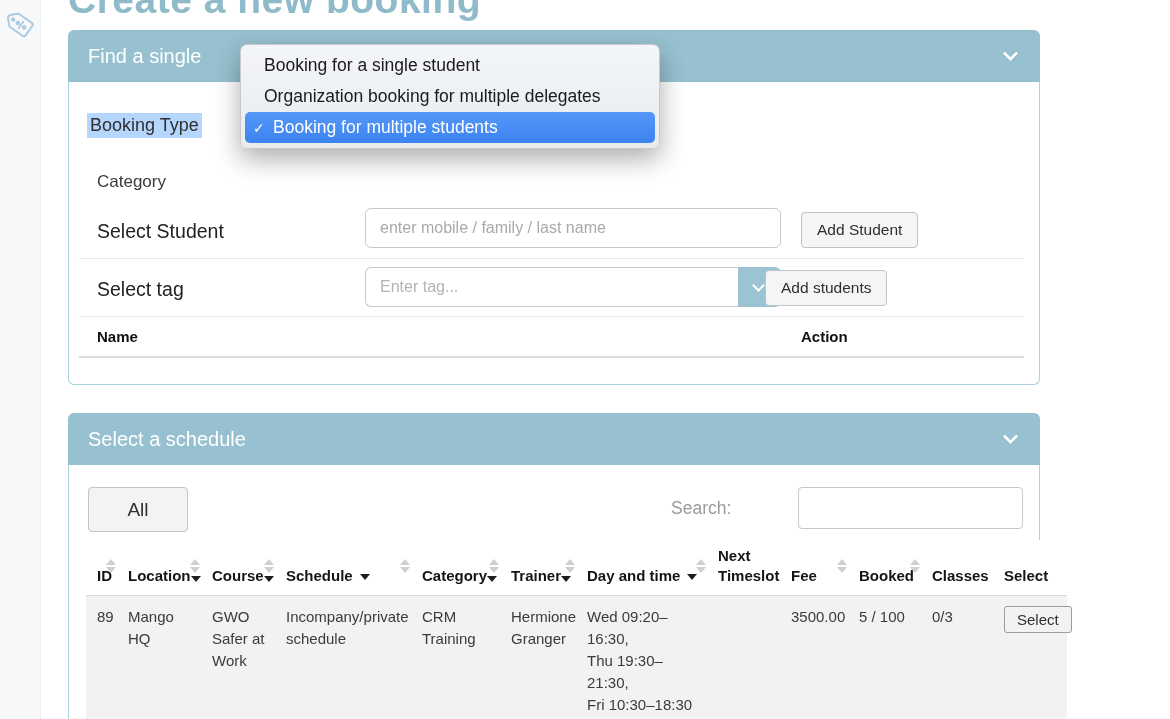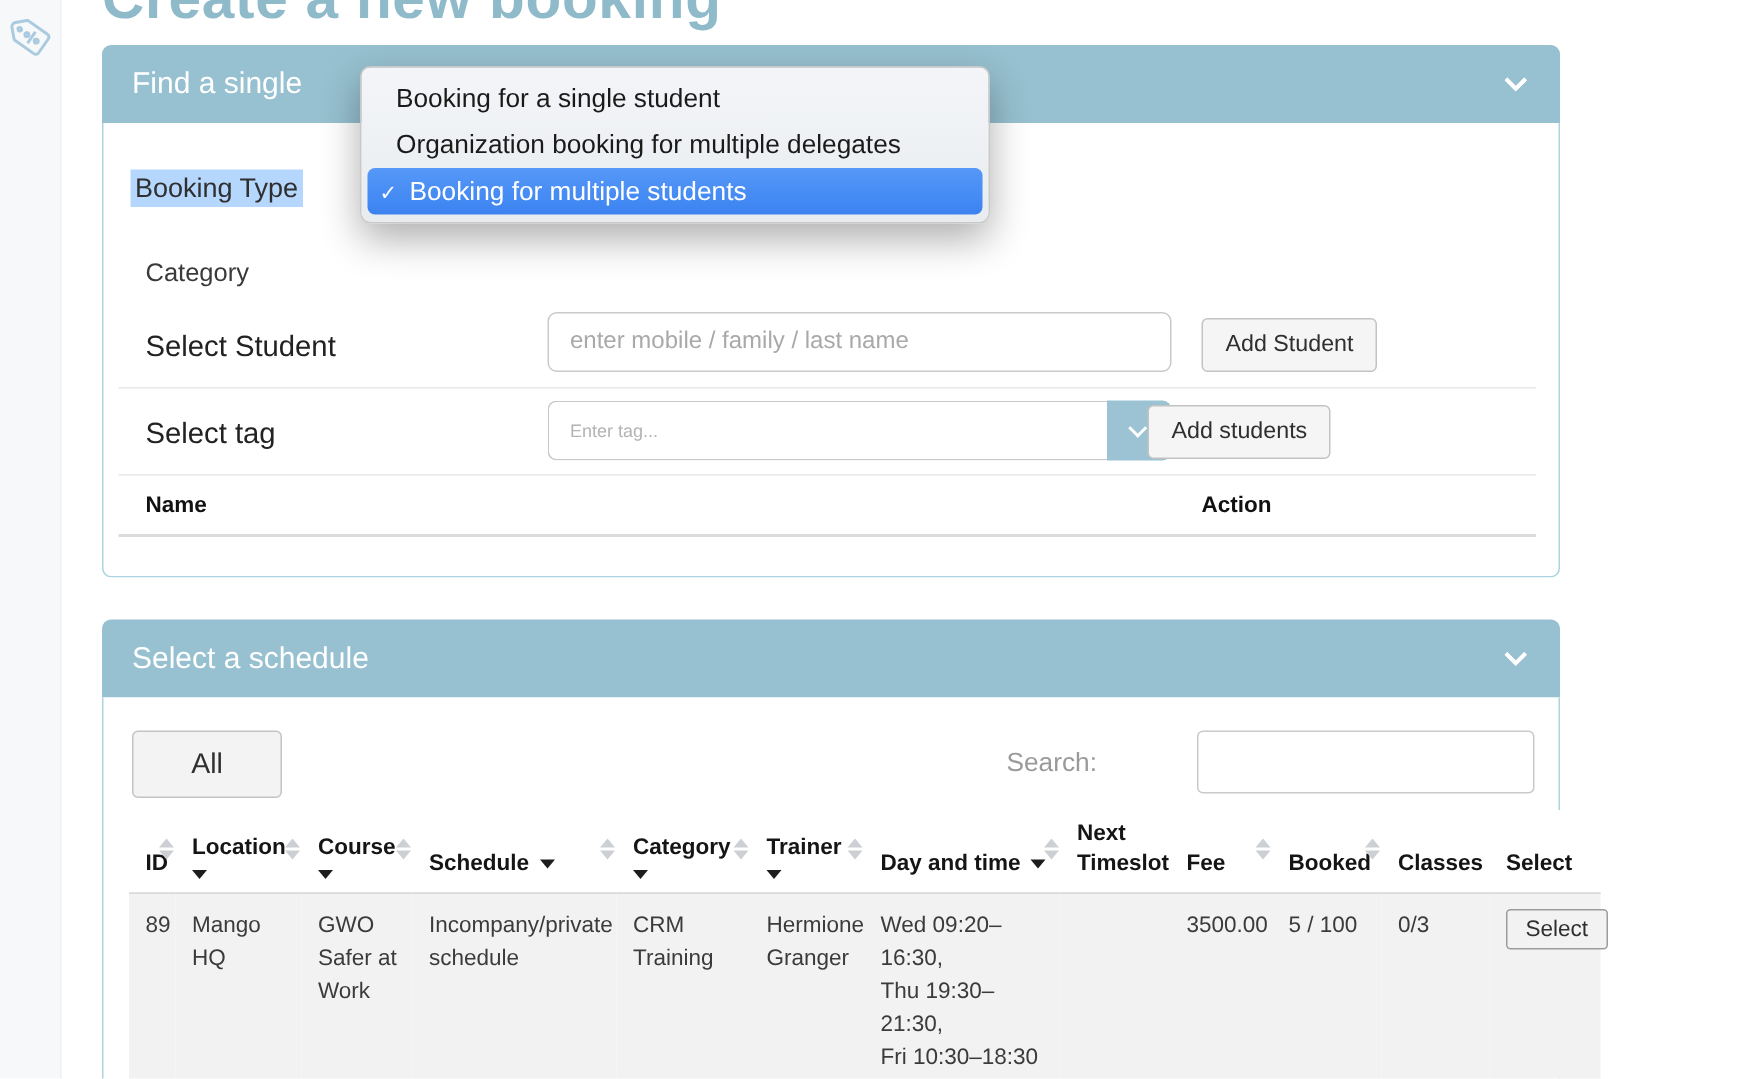--- a/index.html
+++ b/index.html
@@ -55,21 +55,21 @@
     border: 1px solid #c9c9c9; border-radius: 6px; background: #fff;
     font-size: 16px; color: #444; padding: 0 14px; outline: none;
     font-family: "Liberation Sans", sans-serif;
   }
   .text-input::placeholder { color: #a9a9a9; }
   .inp-student { position: absolute; left: 296px; top: 126px; width: 416px; height: 40px; }
 
   .tag-group { position: absolute; left: 296px; top: 185px; width: 416px; height: 40px; display: flex; }
   .tag-group input {
     flex: 1; border: 1px solid #c9c9c9; border-right: none; border-radius: 6px 0 0 6px;
-    font-size: 12px; padding: 0 14px; outline: none; color: #404040;
+    font-size: 16px; padding: 0 14px; outline: none; color: #404040;
     font-family: "Liberation Sans", sans-serif;
   }
   .tag-group input::placeholder { color: #b3b3b3; }
   .tag-dd-btn {
     width: 43px; background: #9cc3d3; border: none; border-radius: 0 6px 6px 0;
     position: relative; cursor: pointer;
   }
   .tag-dd-btn .chev {
     position: absolute; left: 16px; top: 14px; width: 9px; height: 9px;
     border-right: 2px solid #fff; border-bottom: 2px solid #fff; transform: rotate(45deg);
@@ -127,21 +127,21 @@
     padding: 6px 8px 9px 11px; line-height: 20px; position: relative;
     border-bottom: 1px solid #d9d9d9;
   }
   table.schedule td {
     vertical-align: top; font-size: 15px; color: #3b3b3b;
     padding: 10px 3px 10px 11px; line-height: 22px;
   }
   tr.stripe td { background: #f2f2f2; }
   td.pre { white-space: pre-line; }
   td.nowrap, th.nowrap { white-space: nowrap; }
-  .th-stack { display: flex; flex-direction: column; align-items: flex-start; }
+  .th-stack { display: flex; flex-direction: row; align-items: center; }
   .th-stack .caret { margin-top: 5px; }
   .caret {
     display: inline-block; width: 0; height: 0;
     border-left: 5px solid transparent; border-right: 5px solid transparent;
     border-top: 6px solid #1d1d1d; cursor: pointer;
   }
   .caret.inline { margin-left: 7px; margin-bottom: 1px; }
   .sort-arrows {
     position: absolute; right: 1px; top: 50%; margin-top: -9px;
     display: flex; flex-direction: column; align-items: center; cursor: pointer;

